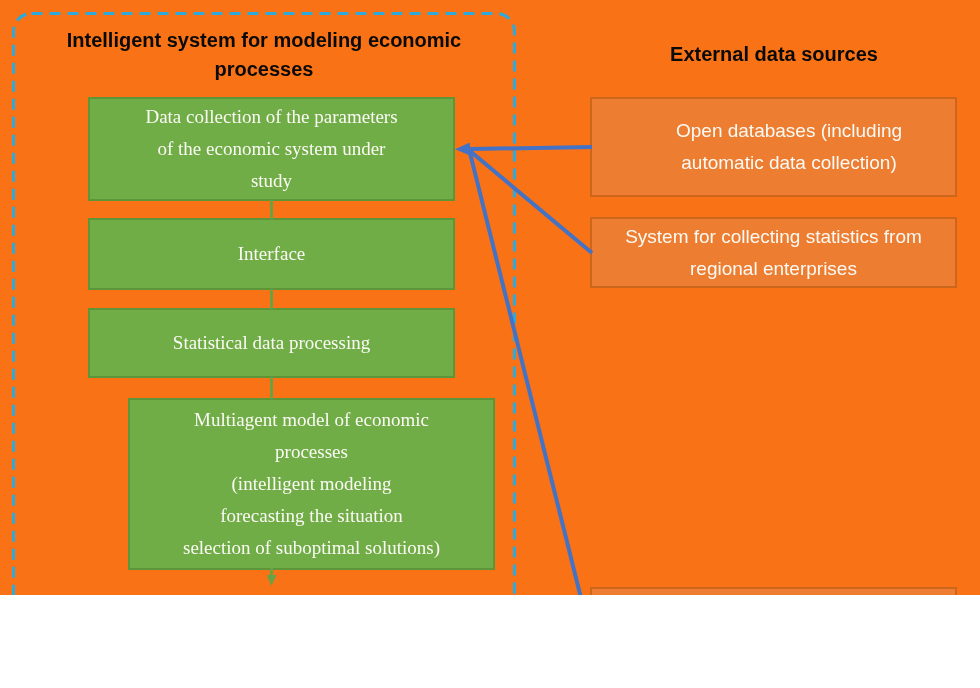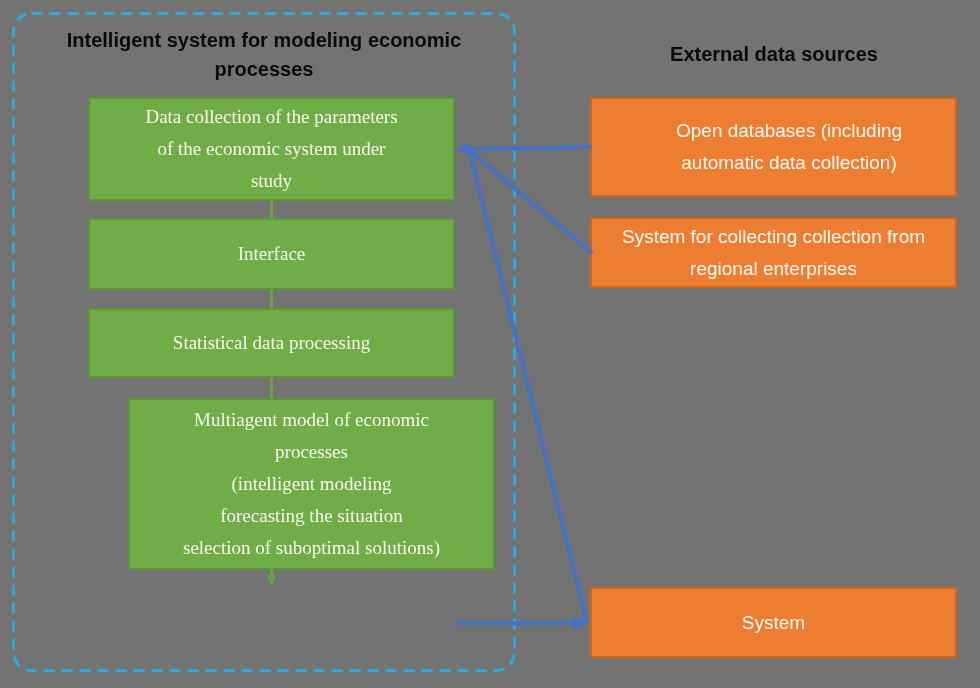--- a/index.html
+++ b/index.html
@@ -1,17 +1,17 @@
 <!DOCTYPE html>
 <html style="--green-fill: #71AD47; --green-border: #5C9638; --green-link: #6AA143; --orange-fill: #ED7D31; --orange-border: #CC661A; --arrow-blue: #4472C4; --dashed-border: #2EA9DB; --text-white: #FBFAF5; --title-black: #0A0A0A;"><head>
 <meta charset="utf-8">
 <style>
   html,body{margin:0;padding:0;background:#ffffff;}
   body{font-family:"Liberation Sans",sans-serif;}
-  #stage{position:relative;width:980px;height:688px;background:#737373;overflow:hidden;}
+  #stage{position:relative;width:980px;height:595px;background:#f97316;overflow:hidden;}
 
   .title{
     position:absolute;
     color:var(--title-black,#0a0a0a);
     font-weight:bold;
     font-size:20px;
     line-height:29px;
     text-align:center;
     white-space:pre-line;
   }
@@ -92,21 +92,21 @@
 (intelligent modeling
 forecasting the situation
 selection of suboptimal solutions)</div>
   </div>
 
   <div id="ob1" class="obox">
     <div class="box-label">Open databases (including
 automatic data collection)</div>
   </div>
   <div id="ob2" class="obox">
-    <div class="box-label">System for collecting collection from
+    <div class="box-label">System for collecting statistics from
 regional enterprises</div>
   </div>
   <div id="ob3" class="obox">
     <div class="box-label">System</div>
   </div>
 
   <svg id="overlay" viewBox="0 0 980 688" xmlns="http://www.w3.org/2000/svg">
     <defs>
       <marker id="bluehead" markerUnits="userSpaceOnUse" markerWidth="15" markerHeight="13" viewBox="0 0 15 13" refX="0" refY="6.5" orient="auto">
         <path class="blue-head" d="M0,0 L15,6.5 L0,13 Z"></path>

